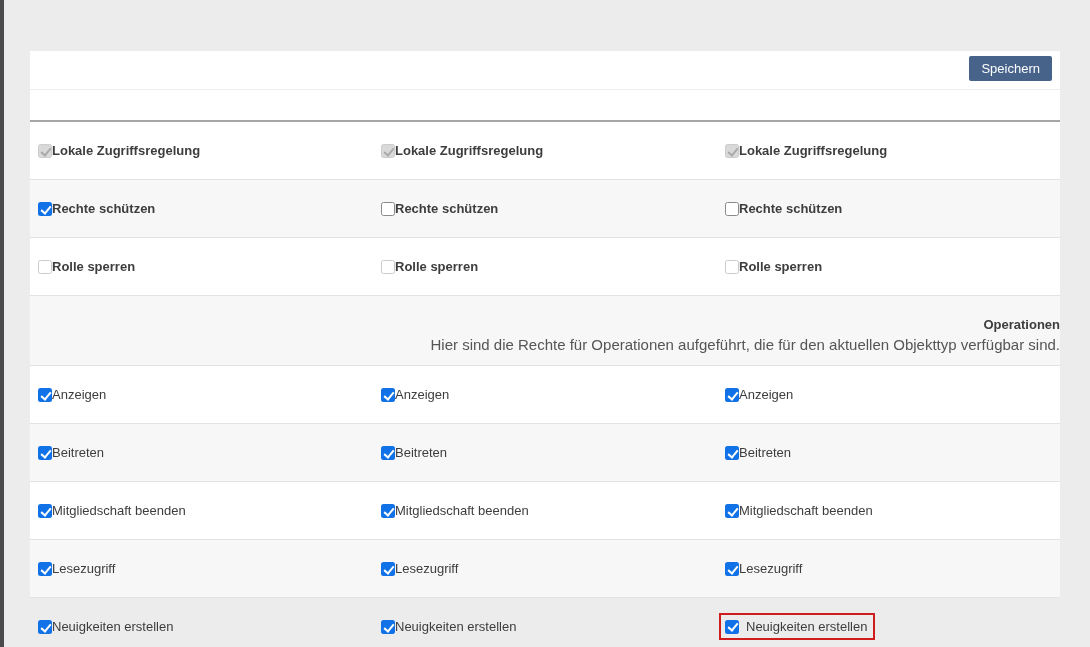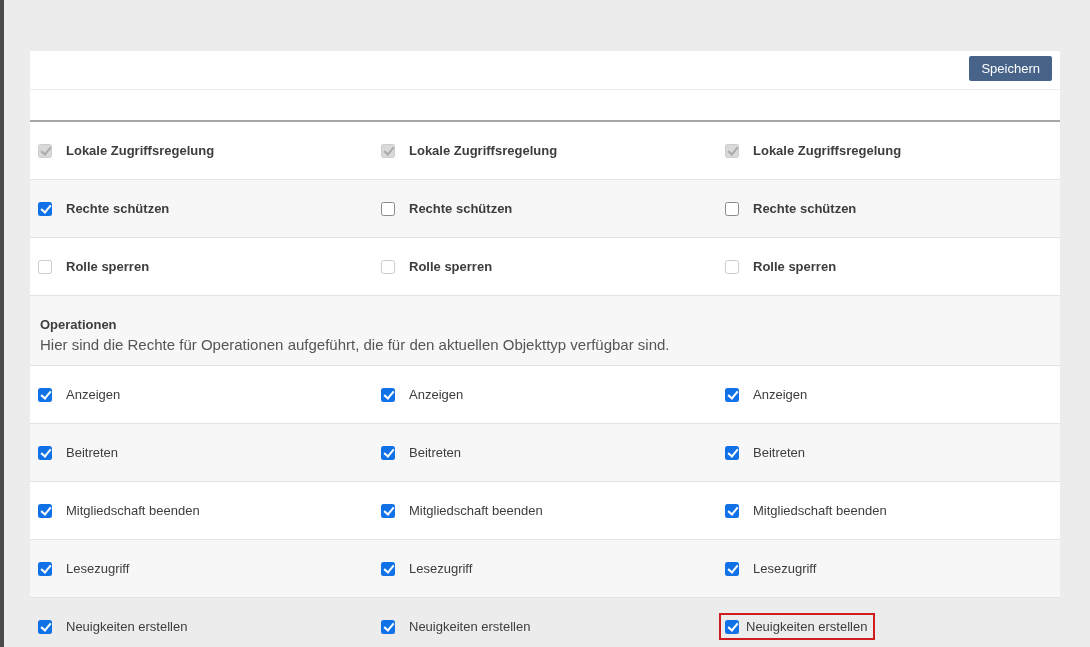--- a/index.html
+++ b/index.html
@@ -36,21 +36,21 @@
     padding-left: 10px; font-size: 15px;
     color: var(--header-text, #70808f);
   }
   .row {
     display: grid; grid-template-columns: 343px 344px 1fr;
     height: 58px; align-items: center;
     border-bottom: 1px solid var(--row-border, #e3e3e3);
   }
   .row.shaded { background: var(--row-shaded-bg, #f7f7f7); }
   .row .cell { padding-left: 8px; display: flex; align-items: center; }
-  .cb-item { display: inline-flex; align-items: center; gap: 14px; cursor: default; }
+  .cb-item { display: inline-flex; align-items: flex-end; gap: 0; cursor: default; }
   .cb {
     width: 14px; height: 14px; border-radius: 2.5px;
     position: relative; flex: none; display: inline-block;
   }
   .cb.checked { background: var(--checkbox-blue, #1172e8); }
   .cb.checked::after {
     content: ""; position: absolute; left: 4.5px; top: 1.5px;
     width: 4px; height: 8px;
     border: solid #fff; border-width: 0 2px 2px 0;
     transform: rotate(40deg);
@@ -63,20 +63,21 @@
     transform: rotate(40deg);
   }
   .cb.unchecked { background: #fff; border: 1px solid #8a8a8a; }
   .cb.unchecked_light { background: #fff; border: 1px solid #cbcbcb; }
   .cb-label { font-size: 13px; color: var(--label-text, #3d3d3d); line-height: 1.2; }
   .row.boldlabels .cb-label { font-weight: bold; }
   .section-row {
     height: 70px;
     border-bottom: 1px solid var(--row-border, #e3e3e3);
     padding: 21px 0 0 10px;
+    text-align: right;
   }
   .section-row.shaded { background: var(--row-shaded-bg, #f7f7f7); }
   .section-title { font-size: 13px; font-weight: bold; color: var(--label-text, #3d3d3d); }
   .section-desc { font-size: 15px; color: var(--desc-text, #555); margin-top: 4px; }
   .empty-row { height: 24px; }
   .empty-row.shaded { background: var(--row-shaded-bg, #f7f7f7); }
   .highlight-box {
     display: inline-flex; align-items: center; gap: 7px;
     border: 2px solid var(--highlight-red, #cf1d1d);
     padding: 4px 6px 4px 4px;

